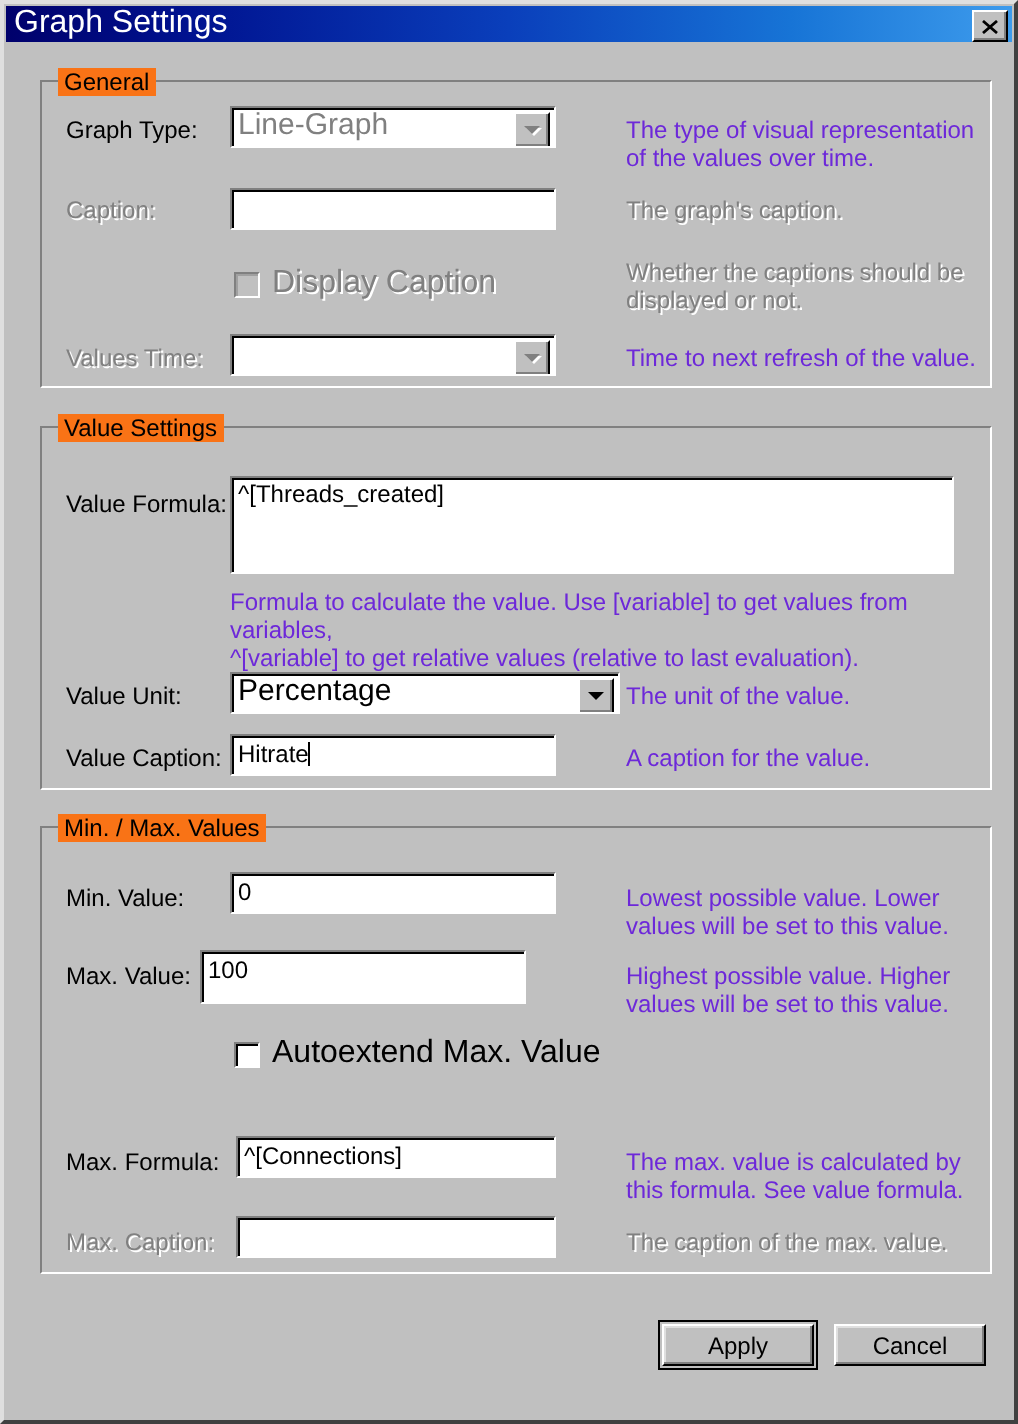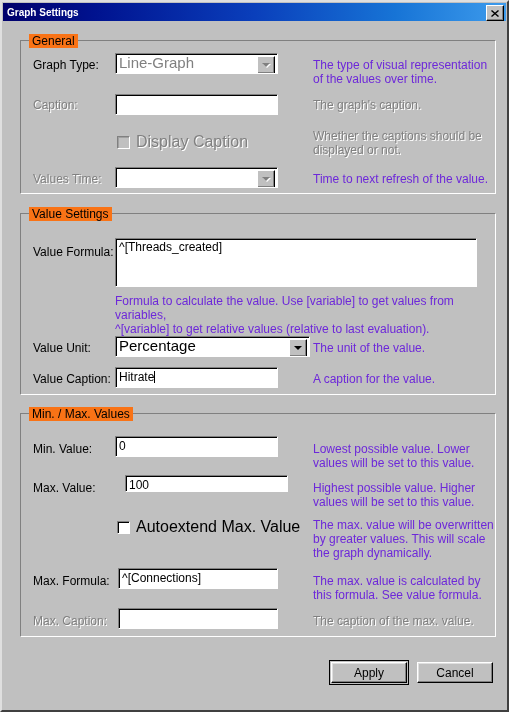--- a/index.html
+++ b/index.html
@@ -31,22 +31,22 @@
     left: 1px;
     top: 1px;
     width: 503px;
     height: 18px;
     background: linear-gradient(to right, #00006b 0%, #00128f 18%, #0a3fbb 50%, #1774d6 78%, #3d9bec 100%);
     display: flex;
     align-items: center;
   }
   #title-text {
     color: #ffffff;
-    font-size: 10px;
-    font-weight: bold;
+    font-size: 16px;
+    font-weight: normal;
     padding-left: 4px;
     letter-spacing: 0px;
     white-space: nowrap;
     text-shadow: none;
   }
   #close-button {
     position: absolute;
     right: 2px;
     top: 2px;
     width: 16px;
@@ -347,33 +347,30 @@
   </div>
 
   <span class="lbl" style="left:31px; top:440px;">Min. Value:</span>
   <div class="field" style="left:113px; top:434px; width:163px; height:21px;">
     <span class="val">0</span>
   </div>
   <div class="desc" style="left:311px; top:440px; width:190px; white-space:pre-line;">Lowest possible value. Lower
 values will be set to this value.</div>
 
   <span class="lbl" style="left:31px; top:479px;">Max. Value:</span>
-  <div class="field" style="left:123px; top:473px; width:163px; height:17px;text-align:center;">
+  <div class="field" style="left:98px; top:473px; width:163px; height:27px;text-align:center;">
     <span class="val">100</span>
   </div>
   <div class="desc" style="left:311px; top:479px; width:190px; white-space:pre-line;">Highest possible value. Higher
 values will be set to this value.</div>
 
   <div class="cbrow" style="left:115px; top:516px;">
     <span class="cbox"></span>
     <span class="cblabel">Autoextend Max. Value</span>
   </div>
-  <div class="desc" style="left:311px; top:516px; width:190px; white-space:pre-line;">The max. value will be overwritten
-by greater values. This will scale
-the graph dynamically.</div>
 
   <span class="lbl" style="left:31px; top:572px;">Max. Formula:</span>
   <div class="field" style="left:116px; top:566px; width:160px; height:21px;">
     <span class="val">^[Connections]</span>
   </div>
   <div class="desc" style="left:311px; top:572px; width:190px; white-space:pre-line;">The max. value is calculated by
 this formula. See value formula.</div>
 
   <span class="lbl disabled" style="left:31px; top:612px;">Max. Caption:</span>
   <div class="field disabled-field" style="left:116px; top:606px; width:160px; height:21px;">

